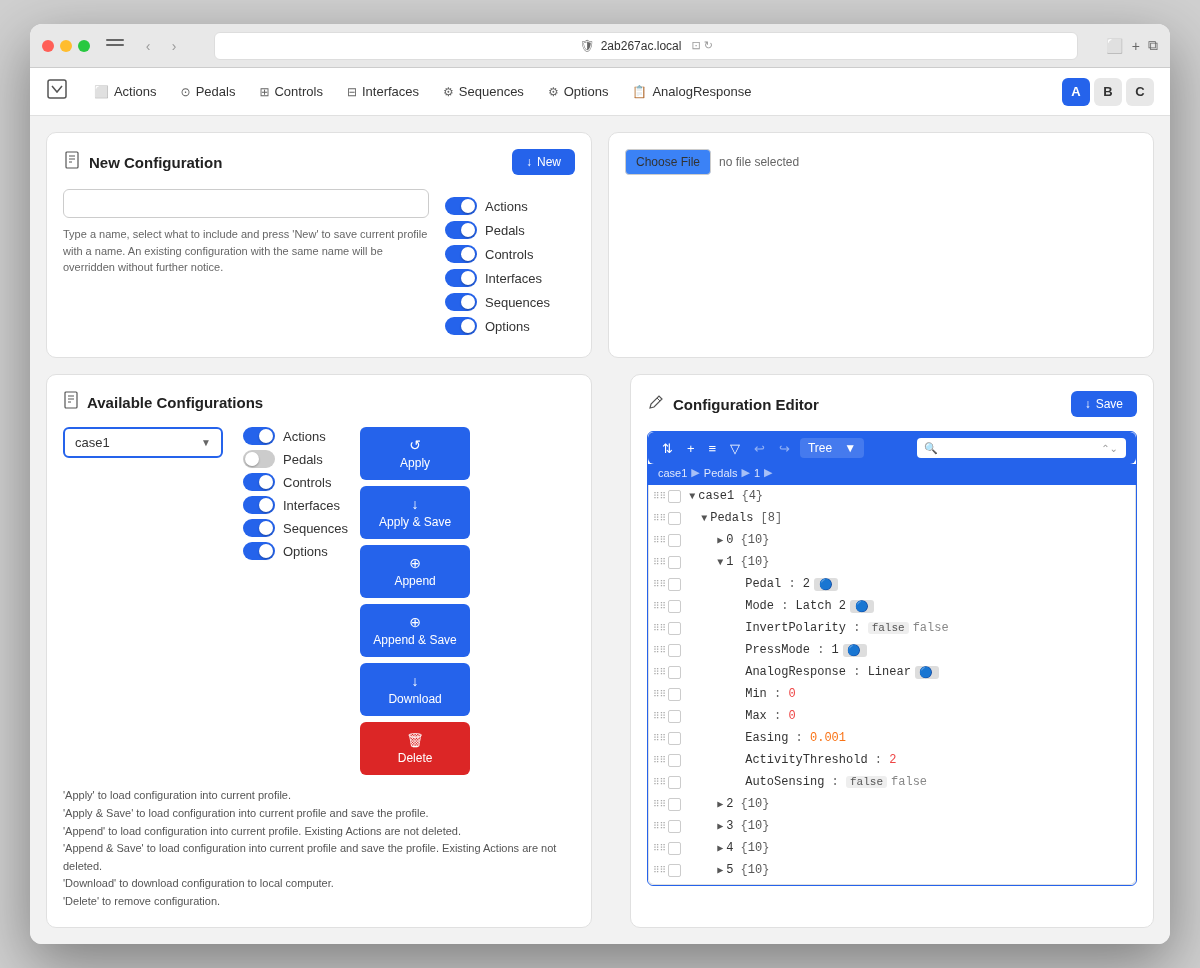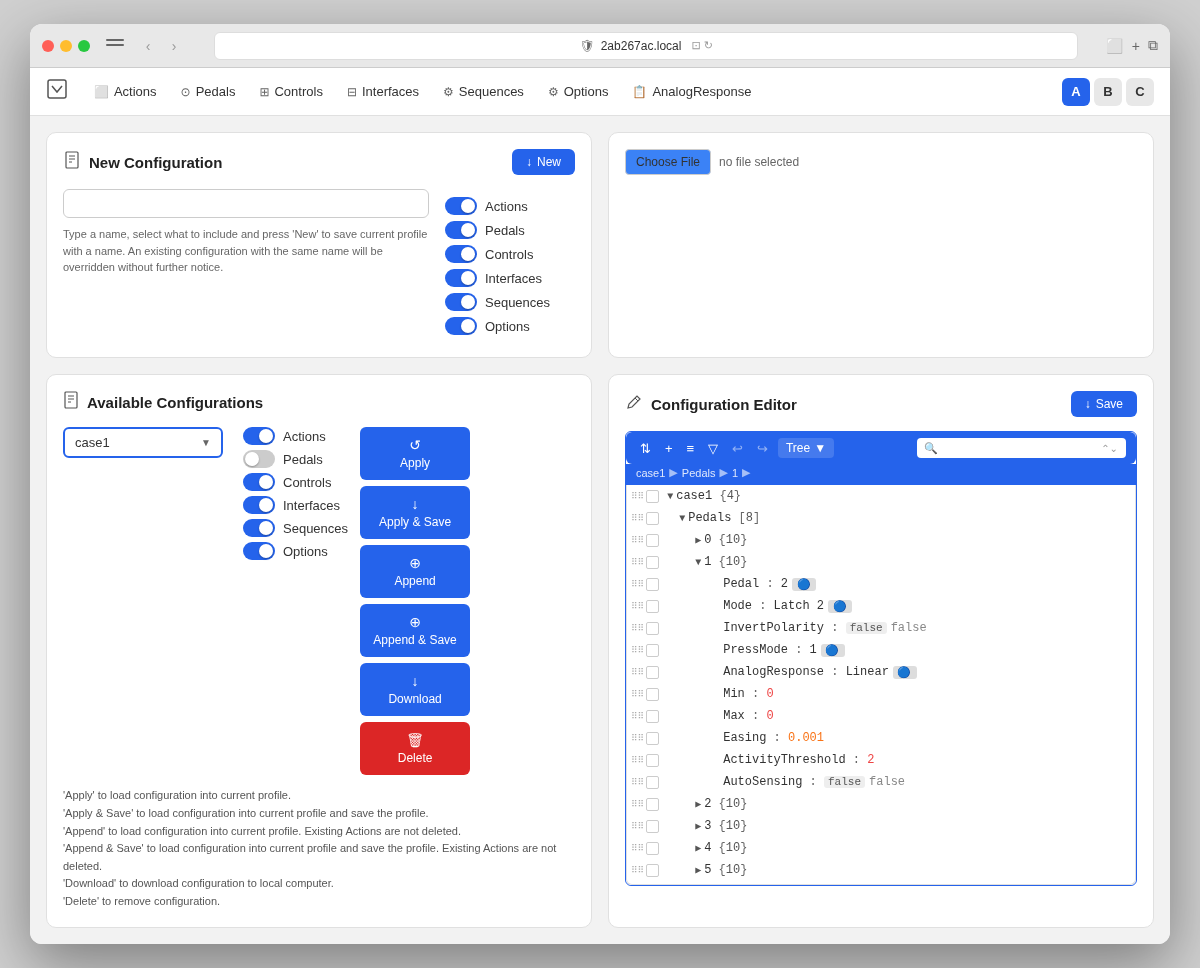--- a/index.html
+++ b/index.html
@@ -192,21 +192,21 @@
       padding: 6px 10px;
       display: flex; align-items: center; gap: 6px;
       margin-bottom: 0;
     }
     .editor-toolbar-icon {
       color: white; font-size: 13px; cursor: pointer; padding: 2px 4px;
     }
     .tree-btn {
       background: rgba(255,255,255,0.15); color: white;
       border: none; border-radius: 4px; padding: 3px 8px;
-      font-size: 12px; cursor: pointer; display: flex; align-items: center; gap: 4px;
+      font-size: 12px; cursor: pointer; display: flex; align-items: center; gap: 12px;
     }
     .editor-search {
       margin-left: auto;
       background: white; border-radius: 4px;
       padding: 3px 8px; display: flex; align-items: center; gap: 4px;
       min-width: 160px;
     }
     .editor-search-icon { color: #999; font-size: 11px; }
     .editor-search input {
       border: none; outline: none; font-size: 12px; width: 100%; background: transparent;
@@ -253,21 +253,21 @@
     .tree-badge-gray {
       display: inline-block; background: #ddd; color: #333;
       border-radius: 3px; padding: 0 5px; font-size: 11px; margin-left: 4px;
     }
     .editor-wrapper {
       border: 1px solid #2563eb; border-radius: 6px; overflow: hidden;
     }
     .upload-card { grid-column: 2; grid-row: 1; }
     .new-config-card { grid-column: 1; grid-row: 1; }
     .avail-config-card { grid-column: 1; grid-row: 2; }
-    .config-editor-card { grid-column: 2; grid-row: 2; }
+    .config-editor-card { grid-column: 2; grid-row: 2; margin-left: 22px; }
 
     .toggle-small {
       width: 32px; height: 18px; border-radius: 9px;
       position: relative; cursor: pointer; flex-shrink: 0;
     }
     .toggle-small::after {
       content: '';
       width: 14px; height: 14px; border-radius: 50%;
       background: white; position: absolute; top: 2px; right: 2px;
       box-shadow: 0 1px 2px rgba(0,0,0,0.3);

